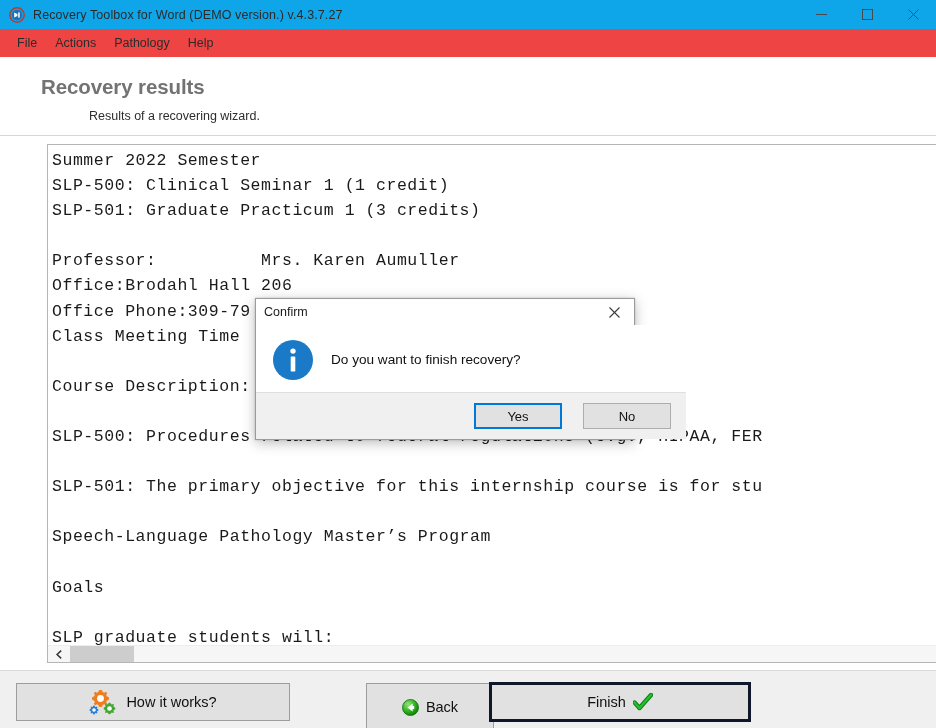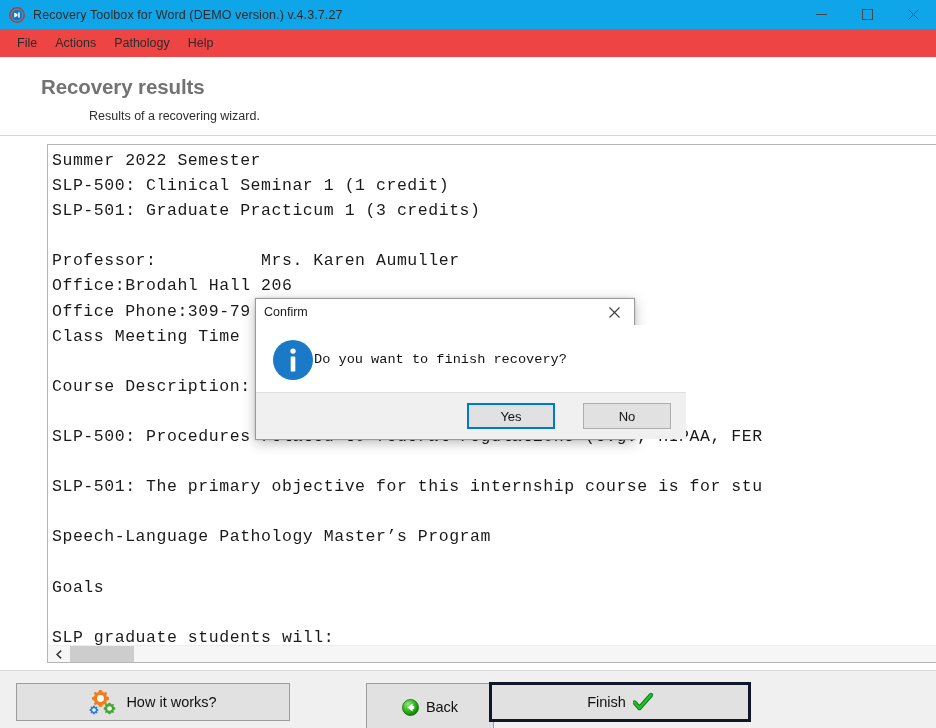--- a/index.html
+++ b/index.html
@@ -206,29 +206,30 @@
   .dlg-body {
     position: absolute; left: 0; top: 26px;
     width: 430px; height: 69px;
     background: #ffffff;
     display: flex; align-items: center;
   }
   .info-icon {
     width: 42px; height: 42px; margin-left: 16px; flex: none;
   }
   .dlg-msg {
-    font-size: 13.6px; color: #111111; font-family: Liberation Mono, monospace;
+    margin-left: 17px;
+    font-size: 13.6px; color: #111111;
   }
   .dlg-footer {
     position: absolute; left: 0; bottom: 0;
     width: 430px; height: 47px;
     background: #f0f0f0;
     border-top: 1px solid #dfdfdf;
     display: flex; align-items: center; justify-content: flex-end;
-    padding-right: 15px; gap: 28px;
+    padding-right: 15px; gap: 21px;
   }
   .dlg-btn {
     width: 88px; height: 26px;
     background: #e1e1e1;
     border: 1px solid #adadad;
     display: flex; align-items: center; justify-content: center;
     font-size: 13px; color: #111;
     cursor: default; user-select: none;
   }
   .dlg-btn.primary {

